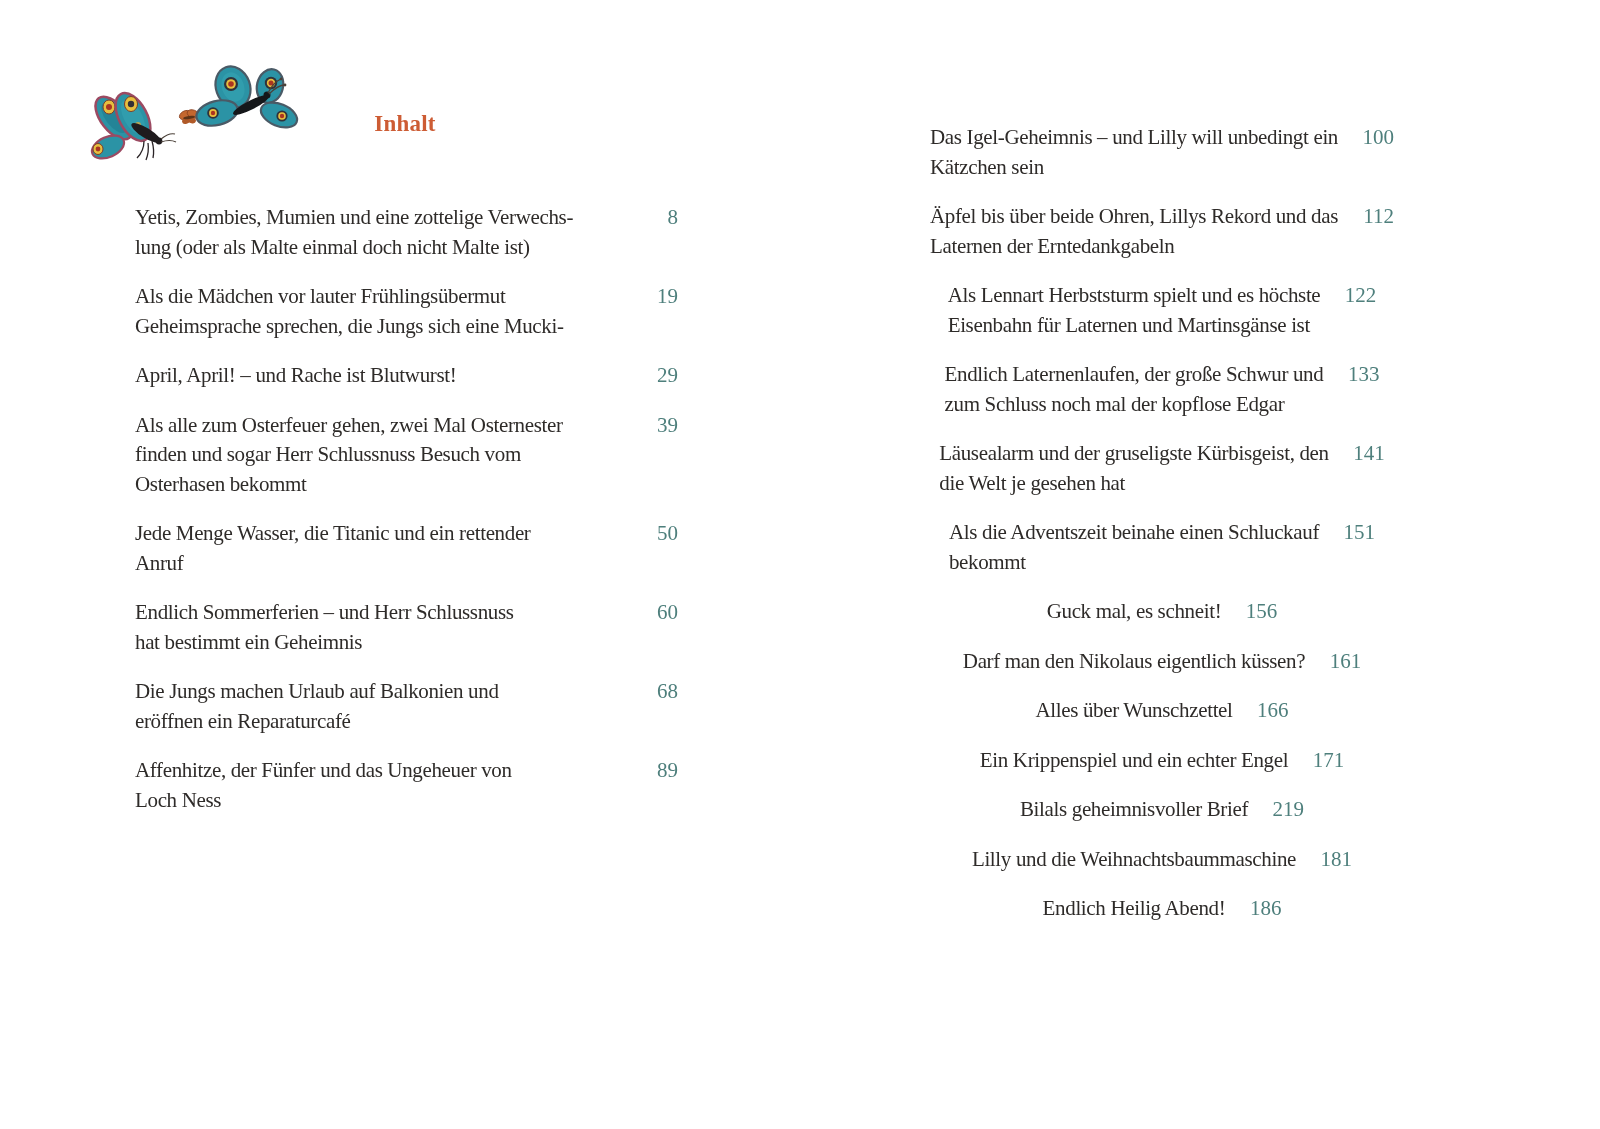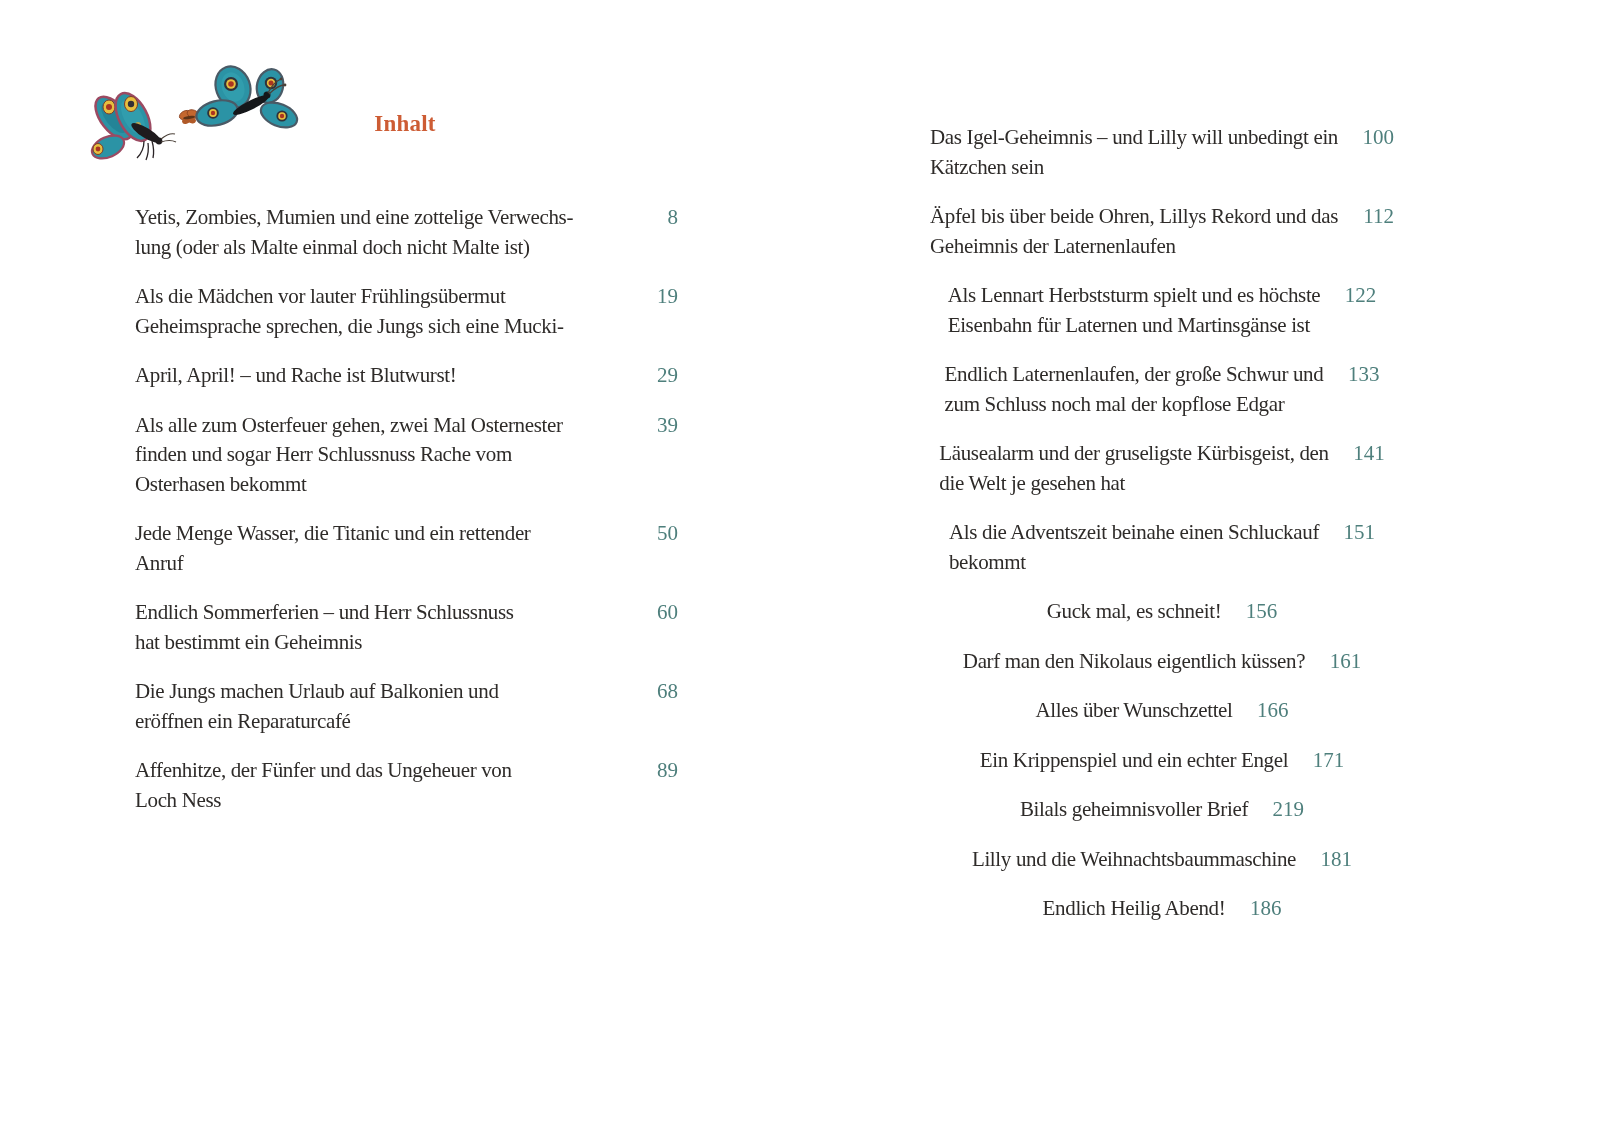--- a/index.html
+++ b/index.html
@@ -155,21 +155,21 @@
   <div class="toc-entry">
     <div class="toc-title">
           <div class="toc-line">April, April! – und Rache ist Blutwurst!</div>
         </div>
     <div class="toc-page">29</div>
   </div>
 
   <div class="toc-entry">
     <div class="toc-title">
           <div class="toc-line">Als alle zum Osterfeuer gehen, zwei Mal Osternester</div>
-          <div class="toc-line">finden und sogar Herr Schlussnuss Rache vom</div>
+          <div class="toc-line">finden und sogar Herr Schlussnuss Besuch vom</div>
           <div class="toc-line">Osterhasen bekommt</div>
         </div>
     <div class="toc-page">39</div>
   </div>
 
   <div class="toc-entry">
     <div class="toc-title">
           <div class="toc-line">Jede Menge Wasser, die Titanic und ein rettender</div>
           <div class="toc-line">Anruf</div>
         </div>
@@ -207,21 +207,21 @@
     <div class="toc-title">
           <div class="toc-line">Das Igel-Geheimnis – und Lilly will unbedingt ein</div>
           <div class="toc-line">Kätzchen sein</div>
         </div>
     <div class="toc-page">100</div>
   </div>
 
   <div class="toc-entry">
     <div class="toc-title">
           <div class="toc-line">Äpfel bis über beide Ohren, Lillys Rekord und das</div>
-          <div class="toc-line">Geheimnis der Laternenlaufen</div>
+          <div class="toc-line">Laternen der Erntedankgabeln</div>
         </div>
     <div class="toc-page">112</div>
   </div>
 
   <div class="toc-entry">
     <div class="toc-title">
           <div class="toc-line">Als Lennart Herbststurm spielt und es höchste</div>
           <div class="toc-line">Eisenbahn für Laternen und Martinsgänse ist</div>
         </div>
     <div class="toc-page">122</div>

